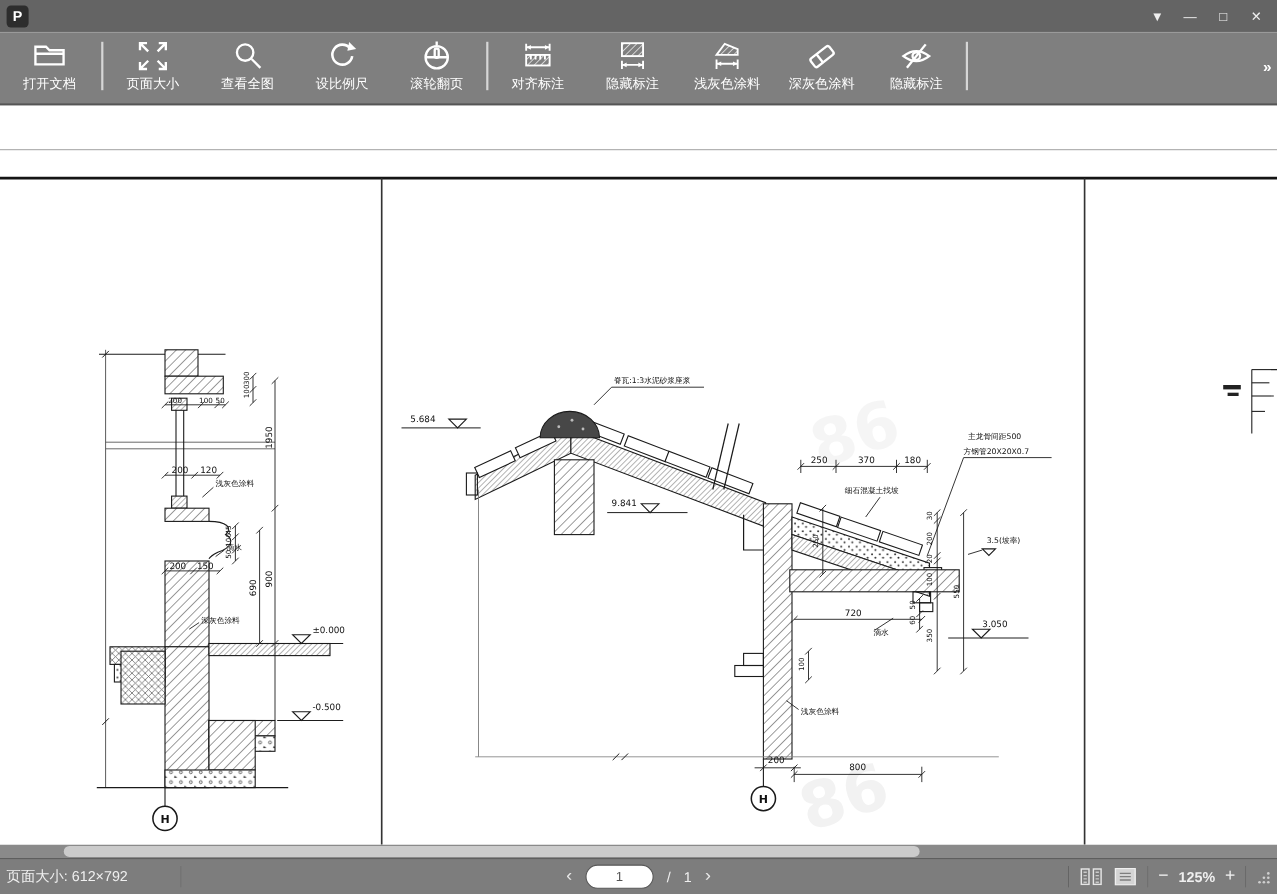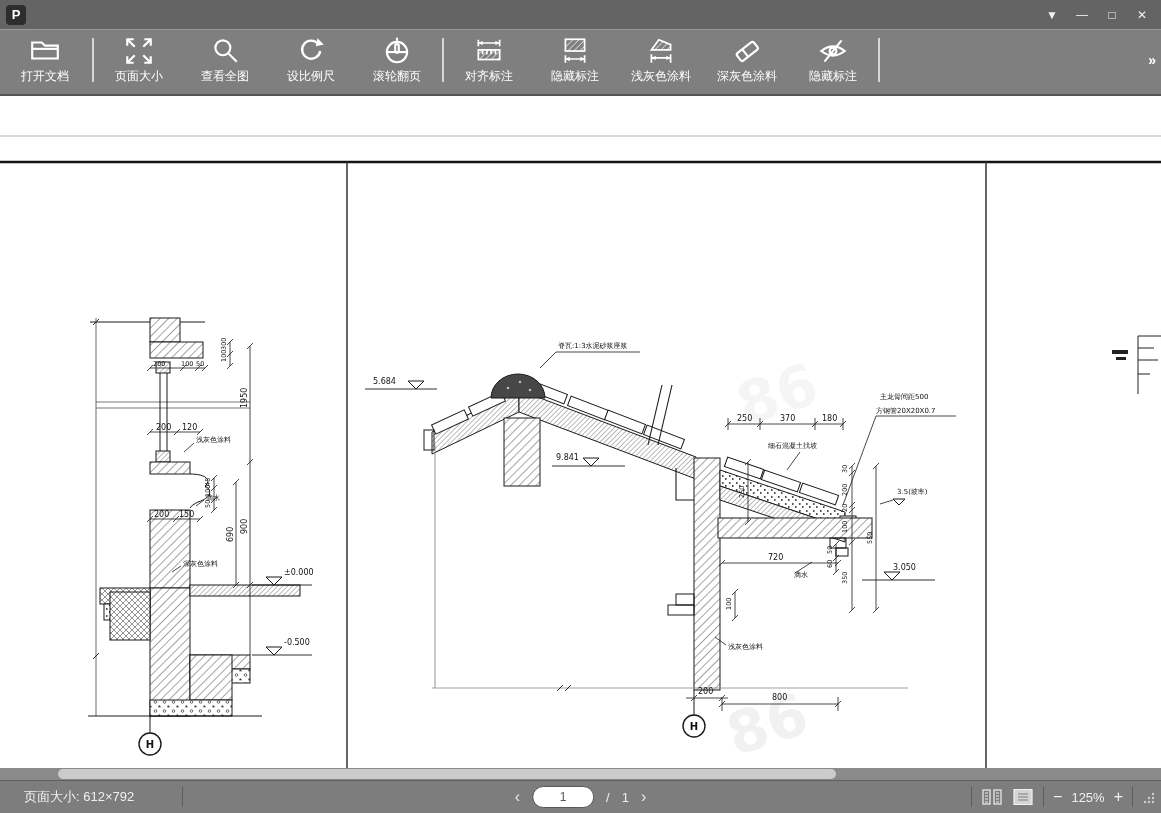--- a/index.html
+++ b/index.html
@@ -41,32 +41,32 @@
   .wm  { font:bold 58px "DejaVu Sans", sans-serif; fill:#000; opacity:.05; }
 
   
   .hscroll { height:12px; background:#8a8a8a; position:relative; }
   .hthumb { position:absolute; left:58px; top:1px; width:778px; height:10px;
     background:#cbcbcb; border-radius:5px; }
 
   
   .statusbar { height:33px; background:#7d7d7d; border-top:1px solid #5e5e5e;
     display:flex; align-items:center; color:#f0f0f0; font-size:13px; position:relative; }
-  .pagesize { margin-left:24px; }
+  .pagesize { margin-left:6px; }
   .ssep { width:1px; height:20px; background:#a9a9a9; border-left:1px solid #5e5e5e; }
   .ssep.s1 { margin-left:48px; }
   .pagenav { position:absolute; left:50%; transform:translateX(-50%); display:flex;
     align-items:center; gap:12px; }
   .chev { font-size:16px; color:#e9e9e9; cursor:default; }
   .page-input { width:62px; height:22px; border-radius:11px; border:1px solid #595959;
     text-align:center; font-size:12px; color:#555; background:#fff; outline:none;
     font-family:"Liberation Sans", sans-serif; }
   .zoomctl { position:absolute; right:6px; display:flex; align-items:center; gap:9px; }
   .zbtn { font-size:16px; color:#f2f2f2; cursor:default; }
-  .zlevel { font-size:13px; }
+  .zlevel { font-size:13px;font-weight:bold; }
 </style>
 </head>
 <body>
 
 <svg width="0" height="0" style="position:absolute" aria-hidden="true">
   <defs>
     <pattern id="ph" patternUnits="userSpaceOnUse" width="6" height="6" patternTransform="rotate(45)">
       <rect width="6" height="6" fill="#fff"></rect>
         <line x1="0" y1="0" x2="0" y2="6" stroke="#4a4a4a" stroke-width="1"></line>
     </pattern>

